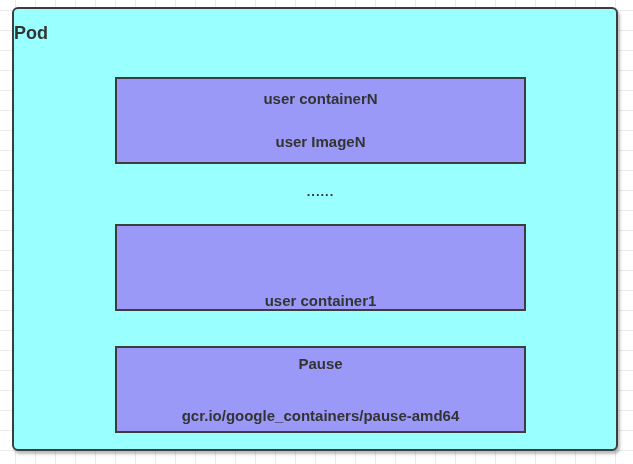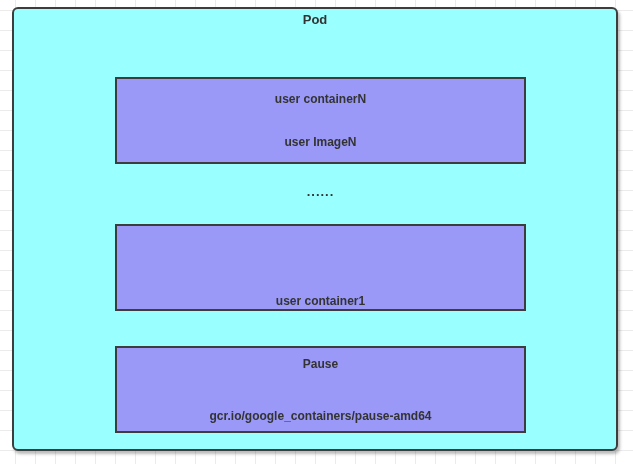--- a/index.html
+++ b/index.html
@@ -30,41 +30,41 @@
     left: 12px;
     top: 7px;
     width: 606px;
     height: 444px;
     background: var(--pod-fill);
     border: 2px solid var(--border-color);
     border-radius: 6px;
     box-shadow: 2px 3px 3px rgba(60,60,60,0.35);
   }
   .pod-title {
-    text-align: center;
-    font-size: 13px;
+    margin-top: 13px;
+    font-size: 18px;
     line-height: 22px;
     font-weight: bold;
     color: var(--text-color);
   }
   .container-box {
     position: absolute;
     left: 101px;
     width: 411px;
     height: 87px;
     background: var(--container-fill);
     border: 2px solid var(--border-color);
     display: flex;
     flex-direction: column;
     align-items: center;
     justify-content: center;
     gap: 27px;
   }
   .container-box .line {
-    font-size: 12px;
+    font-size: 15px;
     line-height: 16px;
     font-weight: bold;
     color: var(--text-color);
     white-space: nowrap;
   }
   .box-container-n { top: 68px; }
   .box-container-1 { top: 215px; justify-content: flex-end; }
   .box-pause       { top: 337px; gap: 36px; }
   .ellipsis {
     position: absolute;

